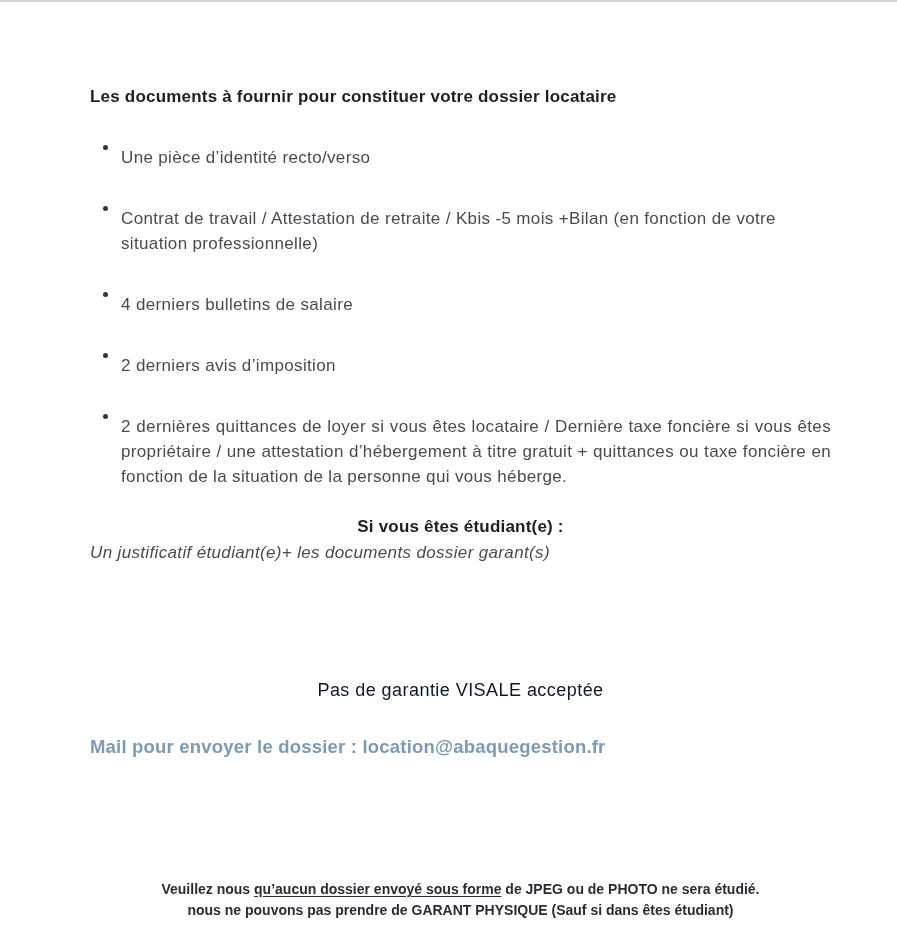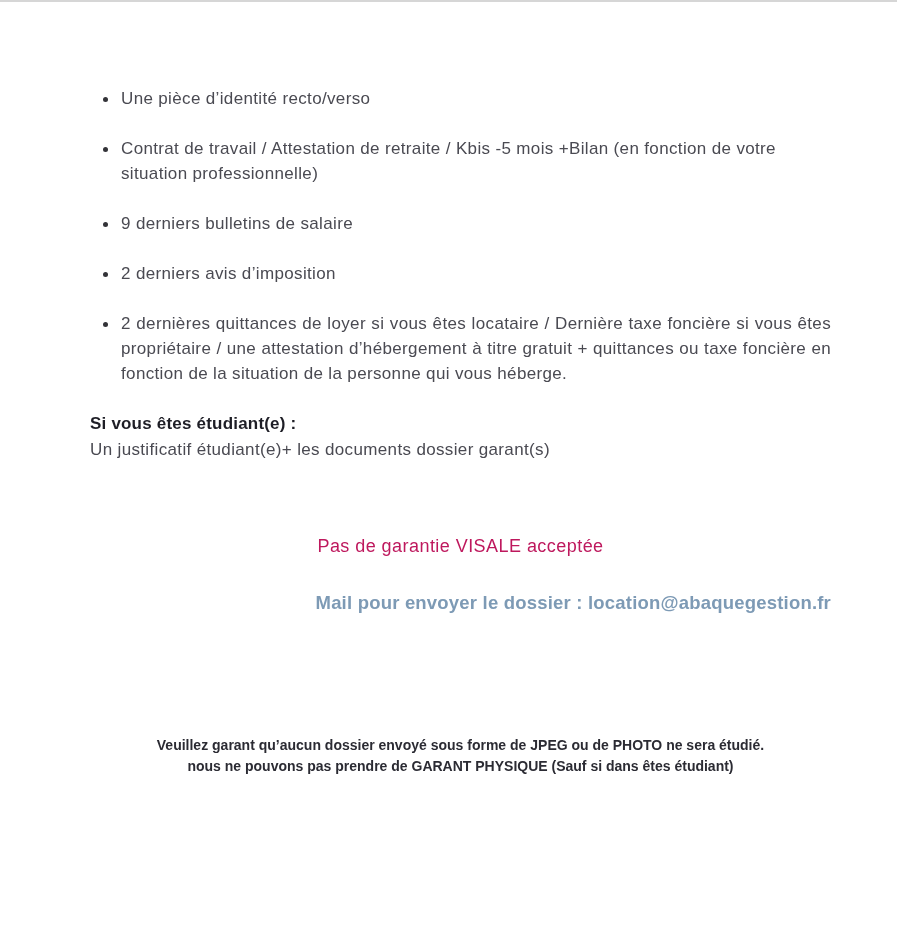--- a/index.html
+++ b/index.html
@@ -38,81 +38,84 @@
     color: #4a4a52;
   }
   .dot {
     width: 5px;
     height: 5px;
     border-radius: 50%;
     background: #333338;
     flex: 0 0 auto;
     margin: 11px 13px 0 13px;
   }
-  .li-text { display: block; flex: 1 1 auto; }
+  .li-text { display: block; flex: 1 1 auto; margin-top: 11px; }
   li.justified .li-text { text-align: justify; }
   .student { margin-top: 21px; }
   .student-title {
     font-size: 17px;
     font-weight: bold;
     letter-spacing: 0.2px;
     color: #1e1e26;
     line-height: 26px;
+    text-align: center;
   }
   .student-line {
     font-size: 17px;
     letter-spacing: 0.35px;
     color: #4a4a52;
     line-height: 26px;
+    font-style: italic;
   }
   .visale {
-    margin-top: 71px;
+    margin-top: 112px;
     text-align: center;
     font-size: 18px;
     letter-spacing: 0.45px;
-    color: #be185d;
+    color: #0f172a;
     line-height: 25px;
   }
   .mail {
     margin-top: 31px;
-    text-align: right;
+    text-align: left;
     font-size: 18.5px;
     font-weight: bold;
     letter-spacing: 0.2px;
     color: #7d9ab5;
     line-height: 25px;
   }
   .footer {
     margin-top: 120px;
     text-align: center;
     font-size: 14px;
     font-weight: bold;
     color: #2b2b33;
     line-height: 21px;
   }
-  .footer .u { text-underline-offset: 2px; }
+  .footer .u { text-decoration: underline; text-underline-offset: 2px; }
 </style>
 </head>
 <body>
 
 <div class="content">
 
+  <h1 class="title">Les documents à fournir pour constituer votre dossier locataire</h1>
 
   <ul class="doc-list">
     <li>
       <span class="dot"></span>
       <span class="li-text">Une pièce d’identité recto/verso</span>
     </li>
     <li>
       <span class="dot"></span>
       <span class="li-text">Contrat de travail / Attestation de retraite / Kbis -5 mois +Bilan (en fonction de votre situation professionnelle)</span>
     </li>
     <li>
       <span class="dot"></span>
-      <span class="li-text">9 derniers bulletins de salaire</span>
+      <span class="li-text">4 derniers bulletins de salaire</span>
     </li>
     <li>
       <span class="dot"></span>
       <span class="li-text">2 derniers avis d’imposition</span>
     </li>
     <li class="justified">
       <span class="dot"></span>
       <span class="li-text">2 dernières quittances de loyer si vous êtes locataire / Dernière taxe foncière si vous êtes propriétaire / une attestation d’hébergement à titre gratuit + quittances ou taxe foncière en fonction de la situation de la personne qui vous héberge.</span>
     </li>
   </ul>
@@ -120,17 +123,17 @@
   <div class="student">
     <div class="student-title">Si vous êtes étudiant(e) :</div>
     <div class="student-line">Un justificatif étudiant(e)+ les documents dossier garant(s)</div>
   </div>
 
   <div class="visale">Pas de garantie VISALE acceptée</div>
 
   <div class="mail">Mail pour envoyer le dossier : location@abaquegestion.fr</div>
 
   <div class="footer">
-    <div><span>Veuillez garant </span><span class="u">qu’aucun dossier envoyé sous forme</span><span> de JPEG ou de PHOTO ne sera étudié.</span></div>
+    <div><span>Veuillez nous </span><span class="u">qu’aucun dossier envoyé sous forme</span><span> de JPEG ou de PHOTO ne sera étudié.</span></div>
     <div>nous ne pouvons pas prendre de GARANT PHYSIQUE (Sauf si dans êtes étudiant)</div>
   </div>
 
 </div>
 
 </body></html>

